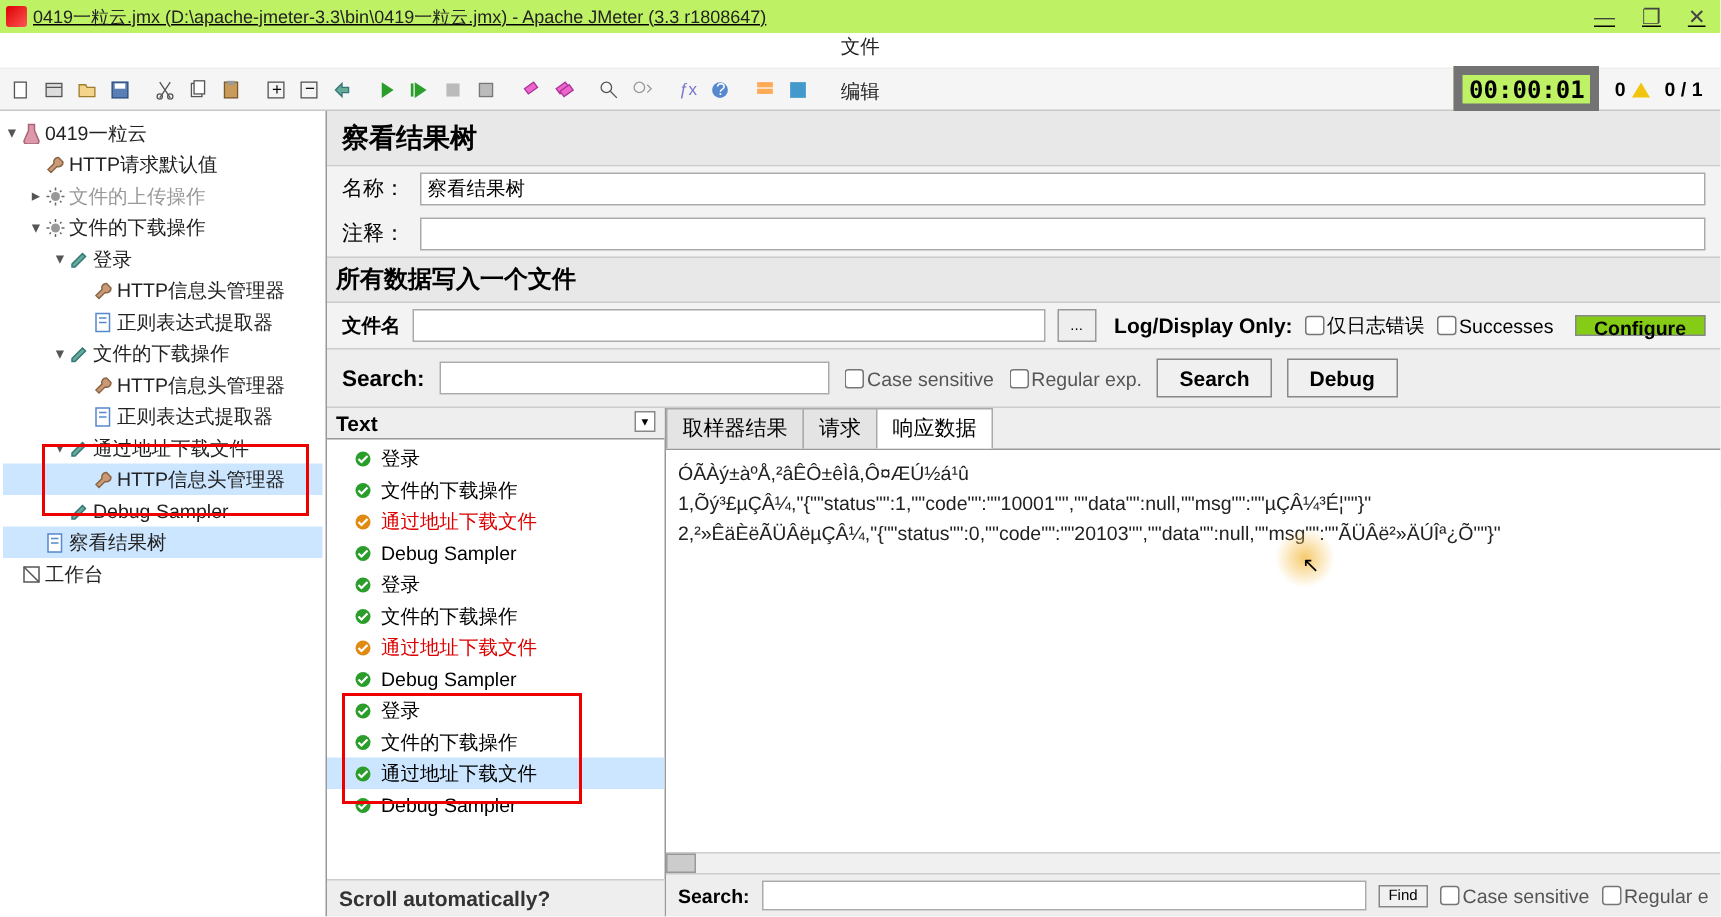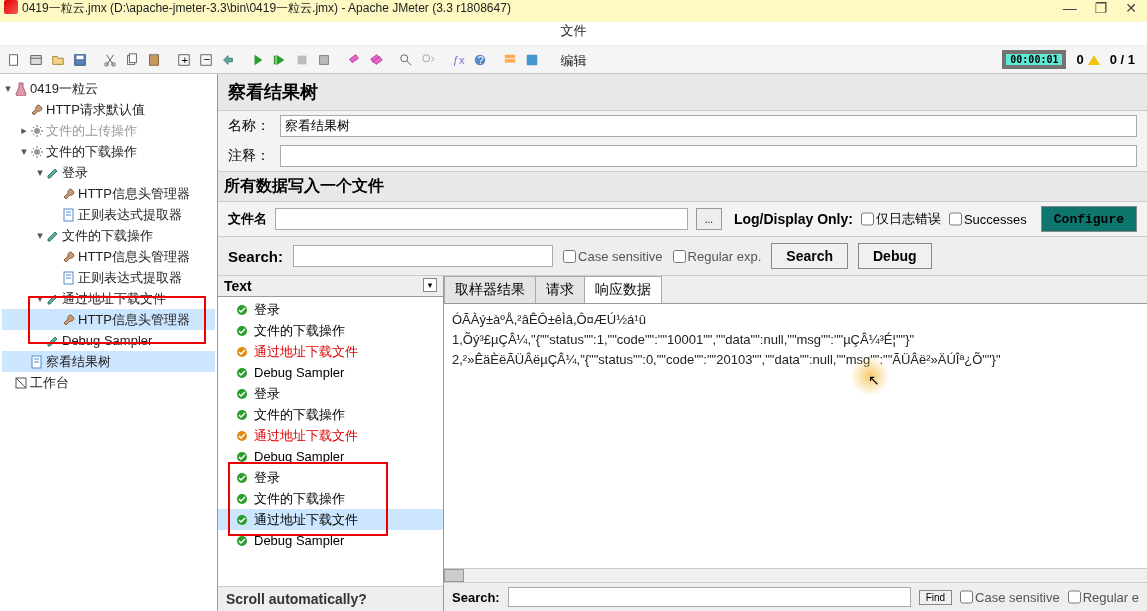--- a/index.html
+++ b/index.html
@@ -1,34 +1,34 @@
 <!DOCTYPE html>
 <html><head>
 <meta charset="utf-8">
 <style>
 * { box-sizing: border-box; margin: 0; padding: 0; font-family: "Microsoft YaHei", Arial, sans-serif; font-size: 13px; }
 body { background: #fff; width: 1147px; height: 611px; overflow: hidden; position: relative; }
 
 
-.titlebar { height: 22px; display: flex; padding: 0 4px; background: #fef9c3; }
+.titlebar { height: 22px; display: flex; align-items: center; padding: 0 4px; background: #bef264; text-decoration: underline; }
 .titlebar .jicon { width:14px; height:14px; background: linear-gradient(135deg,#d00,#f55); border-radius:2px; margin-right:4px;}
 .titlebar .title { font-size:12px; color:#222; flex:1; }
 .titlebar .winbtns { display:flex; gap:18px; margin-right:6px;}
 .titlebar .winbtns span { font-size:14px; color:#444; cursor:default;}
 
 
 .menubar { height: 24px; display:flex; align-items:center; padding: 0 6px; gap: 12px; font-size:15px; font-weight:500; color:#222; border-bottom:1px solid #eee;flex-direction:column;}
 .menubar span { cursor:default; }
 
 
 .toolbar { height: 28px; display:flex; align-items:center; padding: 2px 4px; gap:2px; border-bottom:1px solid #c8c8c8; background:#f5f5f5;}
 .tbtn { width:20px; height:20px; display:flex; align-items:center; justify-content:center; border:1px solid transparent; cursor:default;}
 .tbtn svg { width:14px; height:14px; }
 .tsep { width:6px; }
-.timer { margin-left:auto; font-family: monospace; font-size:10px; font-weight:bold; background:#5eead4; border:4px solid #737373; padding:0 4px;}
+.timer { margin-left:auto; font-family: monospace; font-size:16px; font-weight:bold; background:#bef264; border:6px solid #737373; padding:0 4px;}
 .warn-count { display:flex; align-items:center; gap:4px; margin:0 8px; font-weight:bold;}
 .warn-tri { width:0;height:0;border-left:6px solid transparent;border-right:6px solid transparent;border-bottom:10px solid #f1c40f;}
 .err-count { font-weight:bold; margin-right:8px;}
 
 
 .main { display:flex; height: calc(611px - 22px - 24px - 28px); }
 .tree { width: 218px; border-right:1px solid #999; overflow:auto; padding:4px 2px; background:#fff;}
 .tree-row { display:flex; align-items:center; height:21px; white-space:nowrap; font-size:14px; color:#222;}
 .tree-row.grey { color:#999; }
 .tree-row.sel { background:#cde6ff; }
@@ -42,21 +42,21 @@
 .panel-title { font-size:18px; font-weight:700; padding:6px 10px; background:#e8e8e8; border-bottom:1px solid #ccc;}
 .form-row { display:flex; align-items:center; padding:4px 10px; gap:8px; background:#f3f3f3;}
 .form-row .lbl { font-size:14px; font-weight:400; min-width:44px;}
 .form-row input[type=text].long { flex:1; height:22px; border:1px solid #aaa; padding:0 4px; background:#fff;}
 .section-head { font-size:16px; font-weight:700; padding:4px 6px; border-top:1px solid #ccc; border-bottom:1px solid #ccc; background:#e8e8e8;}
 .file-row { display:flex; align-items:center; padding:4px 10px; gap:8px;}
 .file-row input { flex:1; height:22px; border:1px solid #aaa; background:#fff;}
 .file-row .browse { width:26px; height:22px; border:1px solid #999; background:#eee; font-size:10px;}
 .file-row .ldo { font-weight:700; font-size:14px; margin-left:4px;}
 .file-row label { font-size:14px; display:flex; align-items:center; gap:2px;}
-.cfgbtn { height:26px; padding:0 12px; font-weight:700; border:1px solid #888; background:#0f766e; margin-left:6px;font-family:Liberation Mono, monospace;}
+.cfgbtn { height:14px; padding:0 12px; font-weight:700; border:1px solid #888; background:#84cc16; margin-left:6px;}
 .search-row { display:flex; align-items:center; padding:6px 10px; gap:10px; border-top:1px solid #ccc; border-bottom:1px solid #ccc; background:#eee;}
 .search-row .lbl { font-weight:700; font-size:15px;}
 .search-row input[type=text] { width:260px; height:22px; border:1px solid #aaa;}
 .search-row .chk { font-size:10px; color:#555; display:flex; align-items:center; gap:2px;}
 .btn { height:26px; padding:0 14px; font-weight:700; border:1px solid #888; background:#f0f0f0; font-size:14px;}
 
 
 .split { flex:1; display:flex; min-height:0;}
 .reslist { width:226px; border-right:1px solid #999; display:flex; flex-direction:column; background:#fff;}
 .reslist .head { display:flex; align-items:flex-start; justify-content:space-between; padding:2px 6px; border-bottom:1px solid #999; background:#eee;}

